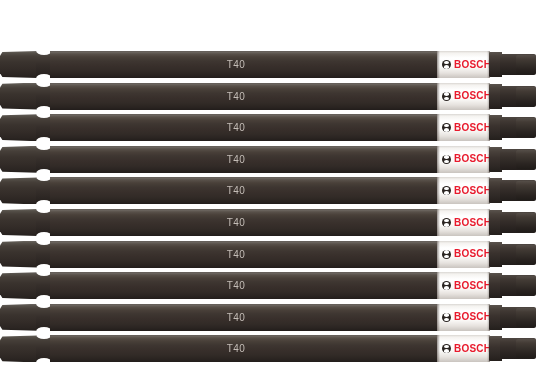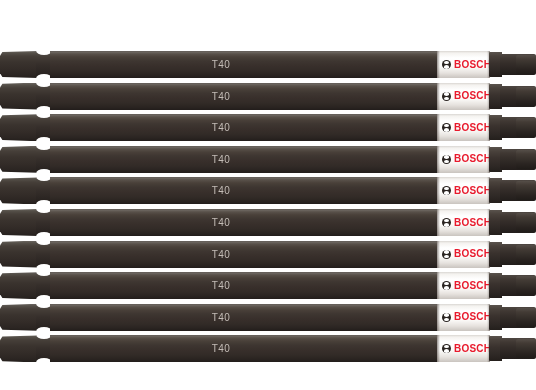--- a/index.html
+++ b/index.html
@@ -199,21 +199,21 @@
     left: 27px; top: 4px;
     width: 20px; height: 19px;
     background: linear-gradient(to bottom,
         #554e48 0px, #433b35 4px, #36302b 9px, #2a2421 14px, #201c19 19px);
     border-radius: 2px;
   }
 
   
   .size-text {
     position: absolute;
-    left: 199px;
+    left: 214px;
     top: 0;
     width: 44px;
     height: 27px;
     display: flex;
     align-items: center;
     justify-content: center;
     font-family: "Liberation Sans", sans-serif;
     font-size: 10px;
     color: #c4bdb7;
     letter-spacing: 0.4px;

